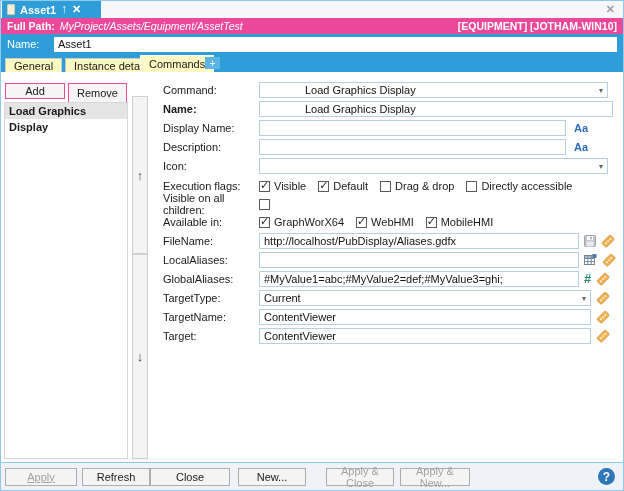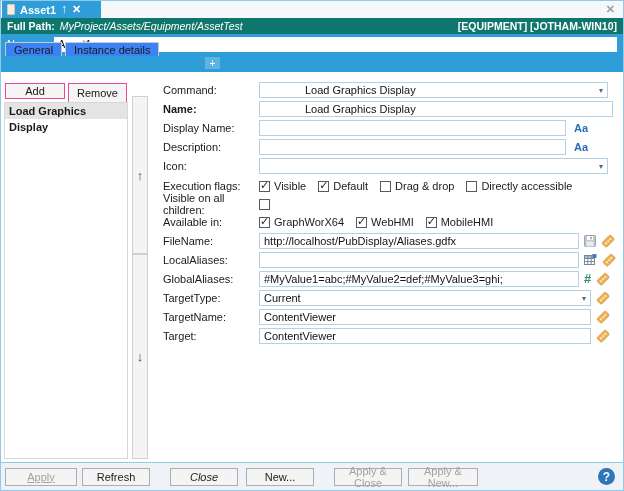--- a/index.html
+++ b/index.html
@@ -11,36 +11,36 @@
   .doc-tab-row { position:absolute; top:0; left:0; right:0; height:17px; background:#F6F7F8; }
   .doc-tab { position:absolute; left:1px; top:0; height:17px; width:99px; background:#2E9DD8;
              display:flex; align-items:center; padding:0 5px; gap:5px; color:#fff; }
   .doc-icon { width:8px; height:11px; background:#F7EFDC; border:1px solid #D8C9A8; border-radius:1px; display:inline-block; }
   .doc-title { font-weight:bold; font-size:11px; }
   .doc-up { font-size:12px; font-weight:bold; line-height:11px; cursor:default; }
   .doc-close { font-size:11px; font-weight:bold; cursor:default; }
   .pane-close { position:absolute; right:8px; top:2px; color:#9AA0A6; font-size:11px; font-weight:bold; }
 
   
-  .fullpath-bar { position:absolute; top:17px; left:0; right:0; height:16px; background:#0f766e;
+  .fullpath-bar { position:absolute; top:17px; left:0; right:0; height:16px; background:#ec4899;
                   color:#fff; display:flex; align-items:center; padding:0 6px; font-size:10.5px; }
   .fp-label { font-weight:bold; margin-right:5px; }
   .fp-value { font-style:italic; }
   .fp-context { margin-left:auto; font-weight:bold; }
 
   
   .name-bar { position:absolute; top:33px; left:0; right:0; height:20px; background:#2E9DD8;
               color:#fff; display:flex; align-items:center; padding:0 6px; }
   .name-bar label { width:47px; font-size:11px; }
   .name-bar input { flex:1; height:15px; border:none; background:#fff; font-size:11px;
                     padding:0 4px; color:#111; outline:none; }
 
   
   .tab-strip { position:absolute; top:53px; left:0; right:0; height:18px; background:#2E9DD8; }
-  .tab { position:absolute; bottom:16px; background:#3b82f6; border:1px solid #C9C9C9; border-bottom:none;
+  .tab { position:absolute; bottom:0; background:#fef9c3; border:1px solid #C9C9C9; border-bottom:none;
          font-size:11px; color:#1a1a1a; display:flex; align-items:center; justify-content:center; padding:0 8px; }
   .tab.t0 { left:4px;  height:14px; }
   .tab.t1 { left:64px; height:14px; }
   .tab.t2 { left:139px; height:17px; border-color:#fff; }
   .tab.plus { left:204px; bottom:3px; height:12px; width:15px; padding:0; background:#5BB4E2;
               border:none; color:#fff; font-size:10px; }
 
   
   .btn { background:#F5F5F5; border:1px solid #ec4899; font-size:11px; color:#1a1a1a;
          display:flex; align-items:center; justify-content:center; }
@@ -78,21 +78,21 @@
   .loc-glyph { color:#2B6CB8; font-size:11px; font-weight:bold; letter-spacing:0; }
 
   
   .footer { position:absolute; left:0; right:0; bottom:0; height:28px; background:#EFF3F8;
             border-top:1px solid #8FC9EC; display:flex; align-items:center; }
   .fbtn { height:18px; background:#F4F4F4; border:1px solid #ADADAD; font-size:11px; color:#222;
           display:flex; align-items:center; justify-content:center; flex:none; }
   .fbtn.disabled { color:#A3A3A3; }
   .fb0 { margin-left:4px;  width:72px;text-decoration:underline; }
   .fb1 { margin-left:5px;  width:68px; }
-  .fb2 { margin-left:20px;  width:68px;font-style:italic; }
+  .fb2 { margin-left:0;  width:80px; }
   .fb3 { margin-left:8px;  width:68px; }
   .fb4 { margin-left:20px;  width:68px; }
   .fb5 { margin-left:6px;  width:70px; }
   .help-btn { position:absolute; right:8px; top:5px; width:17px; height:17px; border-radius:50%;
               background:#2E76B8; color:#fff; font-size:12px; font-weight:bold;
               display:flex; align-items:center; justify-content:center; }
 </style>
 </head>
 <body>
 
@@ -115,20 +115,21 @@
   </div>
 
   <div class="name-bar">
     <label>Name:</label>
     <input value="Asset1" style="">
   </div>
 
   <div class="tab-strip">
     <div class="tab t0">General</div>
     <div class="tab t1">Instance details</div>
+    <div class="tab t2">Commands</div>
     <div class="tab plus">+</div>
   </div>
 
   <button class="btn add-btn">Add</button>
   <button class="btn remove-btn">Remove</button>
   <div class="cmd-list">
     <div class="cmd-item selected">Load Graphics Display</div>
   </div>
   <div class="mv-strip-up">
     <span>↑</span>

